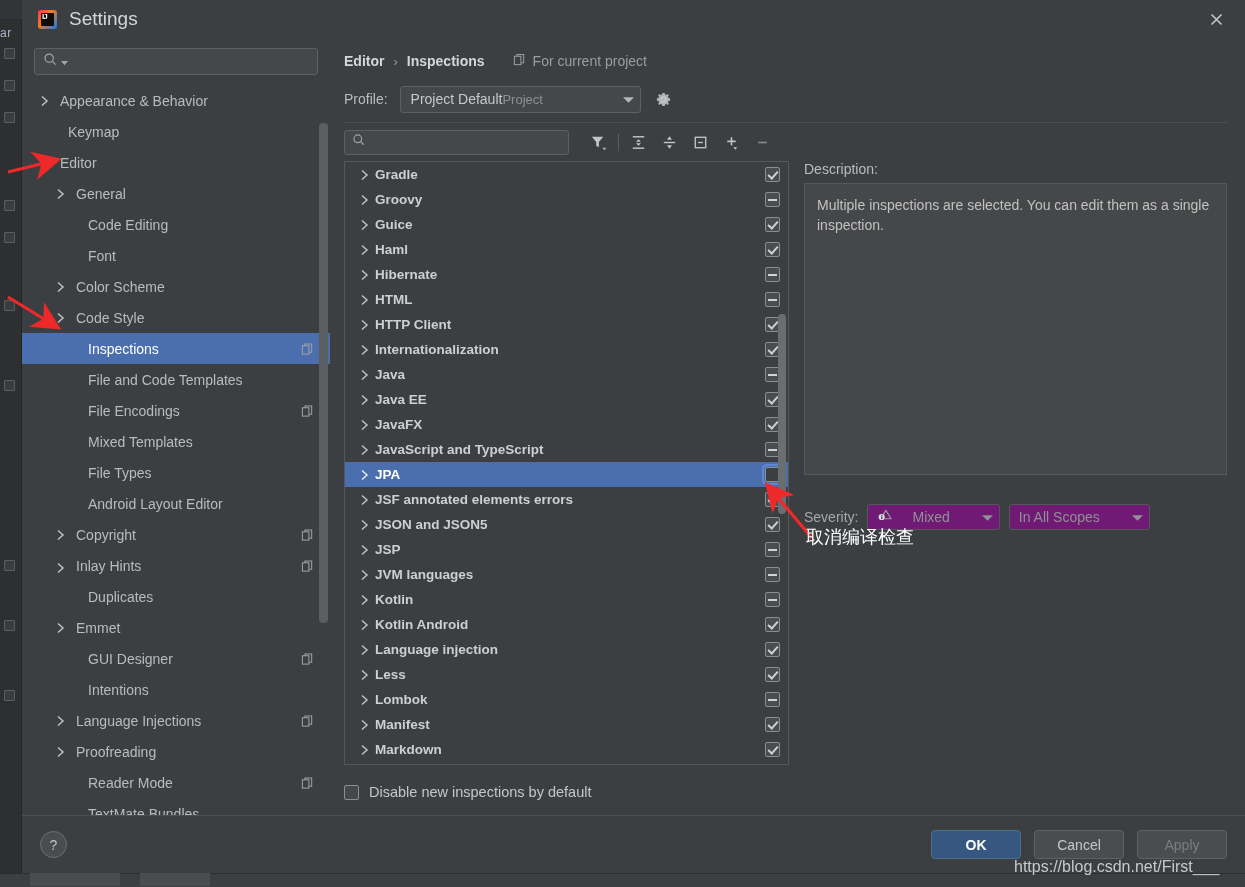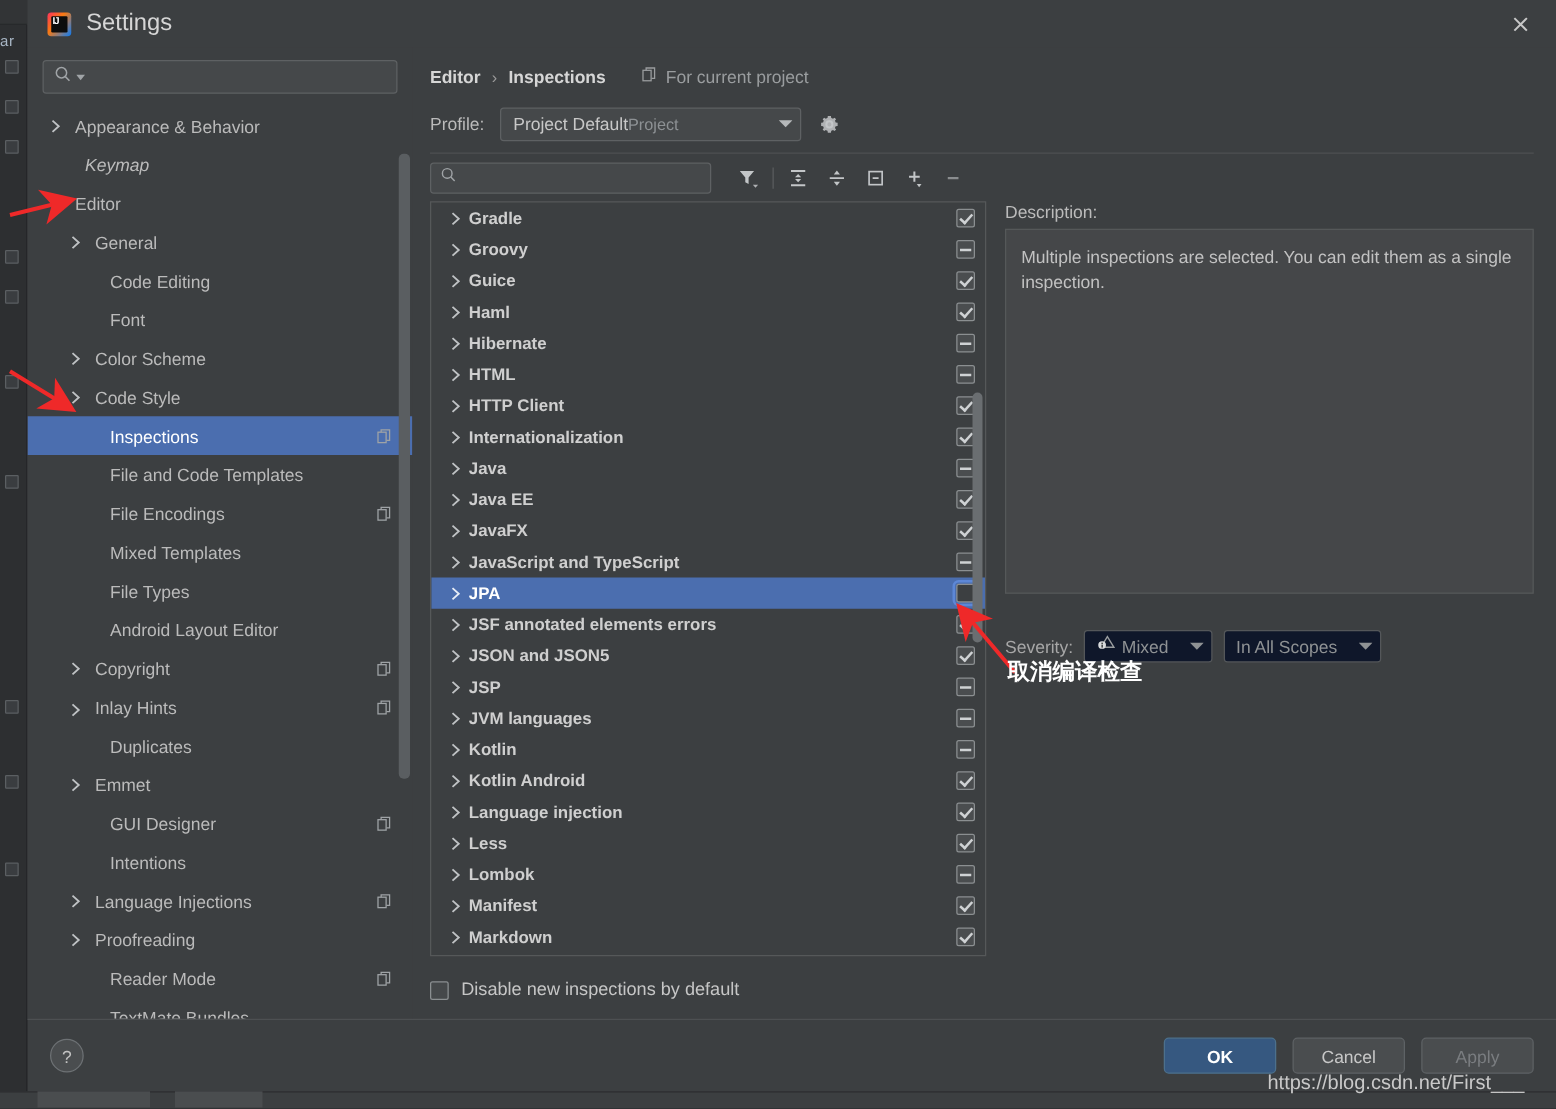--- a/index.html
+++ b/index.html
@@ -191,22 +191,22 @@
   
   .desc-panel { flex: 1; display: flex; flex-direction: column; min-width: 0; }
   .desc-label { font-size: 14px; color: #bbbbbb; margin-bottom: 6px; }
   .desc-box {
     height: 292px; background: #454749; border: 1px solid #555859;
     padding: 11px 12px; font-size: 14px; color: #c2c2c2; line-height: 1.45;
   }
   .sev-row { display: flex; align-items: center; gap: 9px; margin-top: 29px; }
   .sev-label { font-size: 14px; color: #a7a7a7; }
   .sev-combo {
-    height: 26px; background: #0f172a; border: 1px solid #54575a; border-radius: 3px;
-    display: flex; align-items: center; padding: 0 6px 0 9px; gap: 5px;
+    height: 26px; background: #701a75; border: 1px solid #54575a; border-radius: 3px;
+    display: flex; align-items: center; padding: 0 6px 0 9px; gap: 20px;
   }
   .sev-combo .txt { font-size: 14px; color: #8f9294; }
   .sev-combo .arrow { margin-left: 12px; }
 
   
   .bottom-opt { display: flex; align-items: center; gap: 10px; height: 46px; }
   .bigbox {
     width: 15px; height: 15px; border: 1px solid #8b8f91; border-radius: 2px; background: #45484a;
   }
   .bottom-opt .txt { font-size: 14.5px; color: #c6c6c6; }
@@ -228,21 +228,20 @@
     border: 1px solid #5e6265; background: #4a4d4f; color: #c8c8c8;
   }
   .btn.primary { background: #365880; border-color: #4c708c; color: #ffffff; font-weight: bold; }
   .btn.disabled { color: #7a7d80; }
 
   
   .ann-svg { position: absolute; left: 0; top: 0; width: 1245px; height: 887px; pointer-events: none; z-index: 50; }
   .ann-text {
     position: absolute; z-index: 51; color: #ffffff; font-size: 18px;
     font-family: "DejaVu Sans", sans-serif;
-    font-weight: bold;
   }
   .watermark {
     position: absolute; z-index: 52; color: #c9c9c9; font-size: 16px;
     font-family: "Liberation Sans", sans-serif; white-space: nowrap;
   }
 </style>
 </head>
 <body>
 
 <div id="root">
@@ -305,21 +304,21 @@
               <span style="padding-left: 14px; display: flex; align-items: center;">
                 <span class="chev">
                   <svg width="9" height="12" viewBox="0 0 9 12" fill="none" stroke="#bfc2c4" stroke-width="1.5">
                     <path d="M2 1.5 L7 6 L2 10.5"></path>
                   </svg>
                 </span>
                 <span class="label" style="margin-left: 8px;">Appearance &amp; Behavior</span>
               </span>
             </div>
             <div class="tree-row">
-              <span style="padding-left: 46px; display: flex; align-items: center; font-style: italic;">
+              <span style="padding-left: 46px; display: flex; align-items: center;">
                 <span class="label" style="margin-left: 0px;">Keymap</span>
               </span>
             </div>
             <div class="tree-row">
               <span style="padding-left: 14px; display: flex; align-items: center;">
                 <span class="chev">
                   <svg width="12" height="9" viewBox="0 0 12 9" fill="none" stroke="#bfc2c4" stroke-width="1.5">
                     <path d="M1.5 2 L6 7 L10.5 2"></path>
                   </svg>
                 </span>

